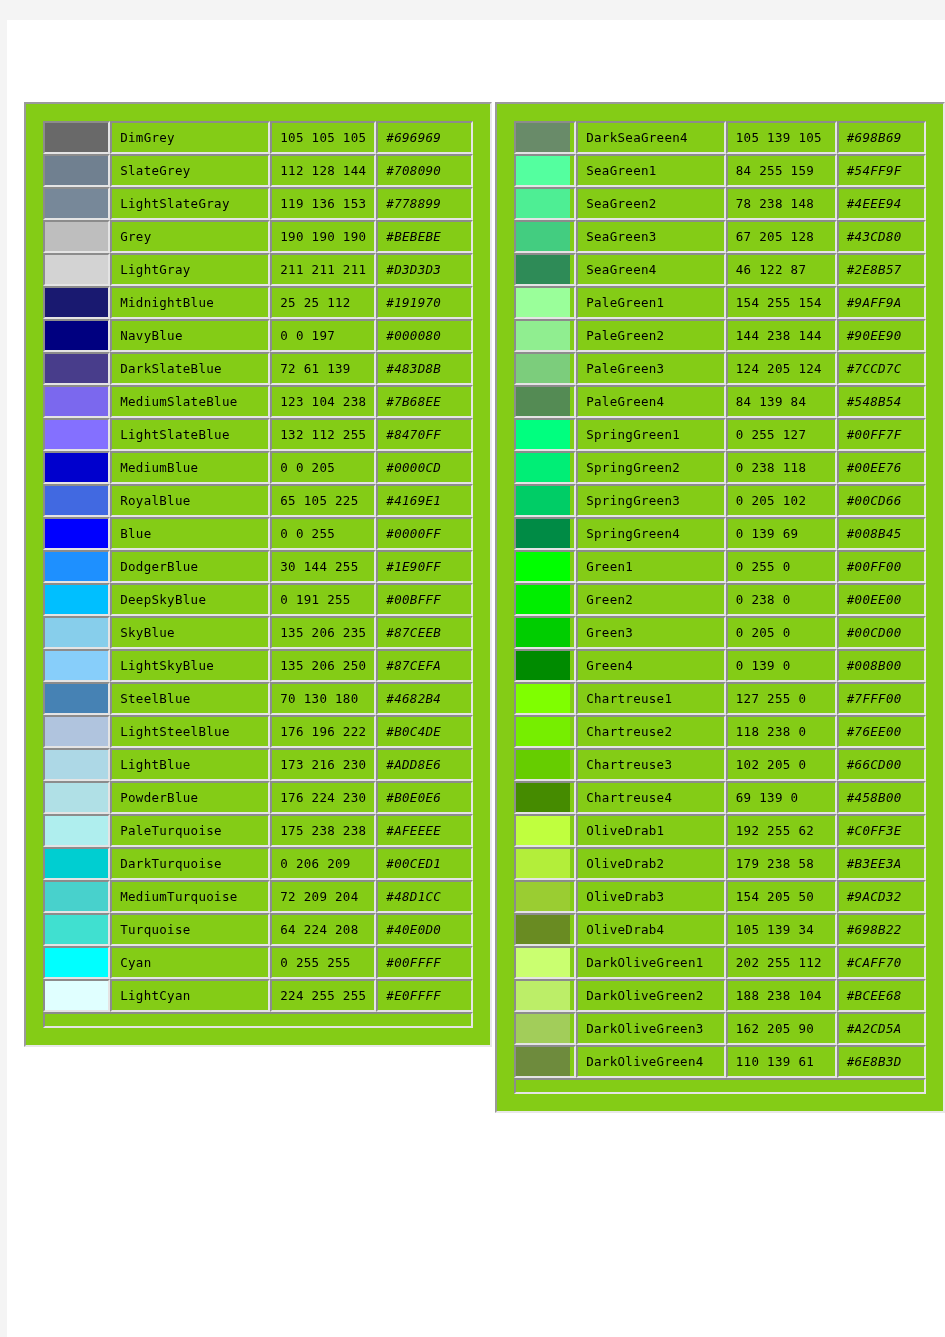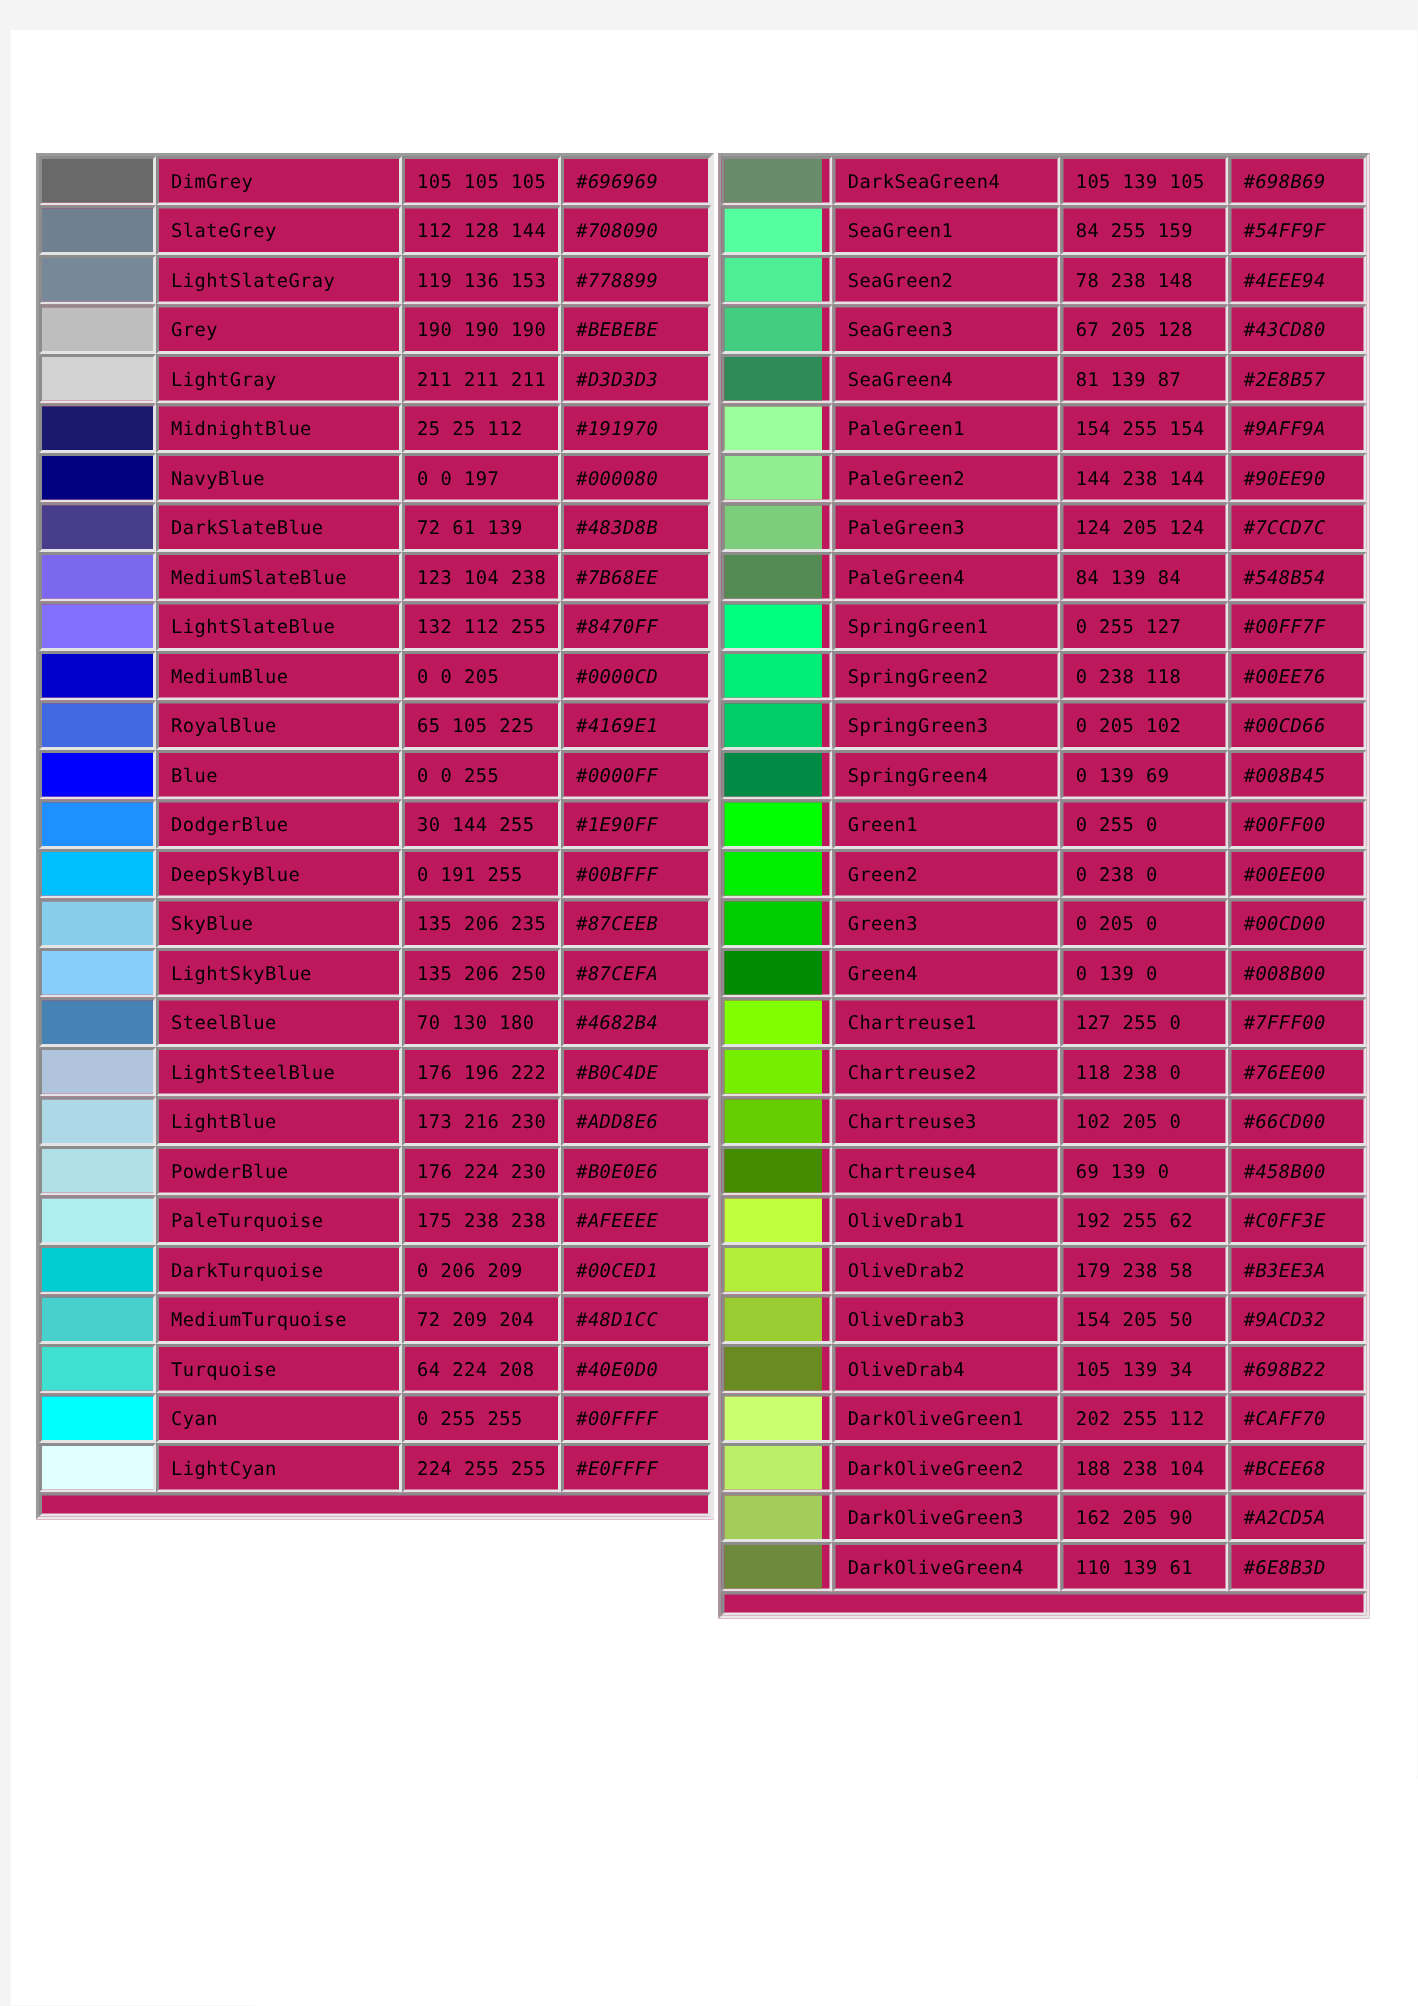--- a/index.html
+++ b/index.html
@@ -27,24 +27,24 @@
     left: 17px;
     top: 82px;
     width: 921px;
     display: flex;
     align-items: flex-start;
     gap: 3px;
   }
   .color-table {
     border-collapse: separate;
     border-spacing: 0;
-    background: #be185d;
+    background: #84cc16;
     border: 2px solid;
     border-color: #9a9a9a #e8e8e8 #e8e8e8 #9a9a9a;
-    padding: 0;
+    padding: 17px;
   }
   .color-table td {
     border: 2px solid;
     border-color: #8c8c8c #e4e4e4 #e4e4e4 #8c8c8c;
     padding: 0;
     height: 33px;
     box-sizing: border-box;
     vertical-align: middle;
   }
   .cell-text {
@@ -536,21 +536,21 @@
             </td>
           </tr>
           <tr>
             <td class="c-swatch">
               <span class="swatch-fill" style="background: rgb(46, 139, 87);"></span>
             </td>
             <td class="c-name">
               <div class="cell-text">SeaGreen4</div>
             </td>
             <td class="c-rgb">
-              <div class="cell-text">81 139 87</div>
+              <div class="cell-text">46 122 87</div>
             </td>
             <td class="c-hex">
               <div class="cell-text">#2E8B57</div>
             </td>
           </tr>
           <tr>
             <td class="c-swatch">
               <span class="swatch-fill" style="background: rgb(154, 255, 154);"></span>
             </td>
             <td class="c-name">

